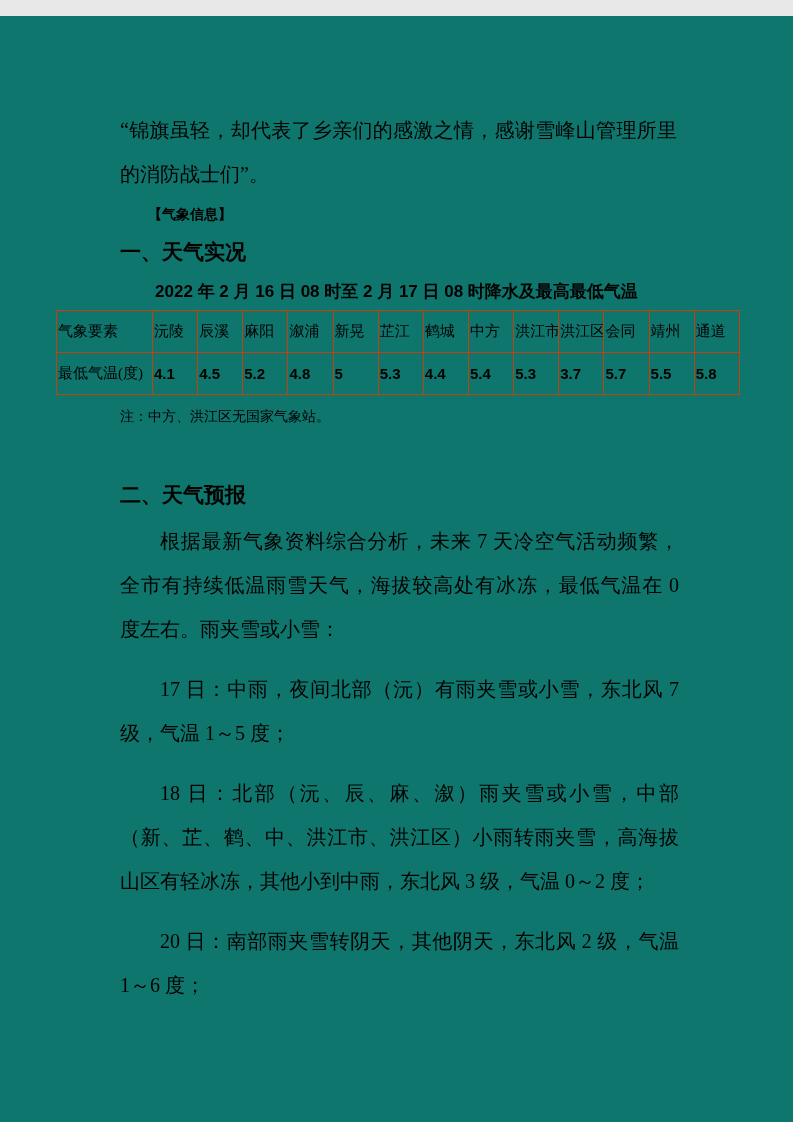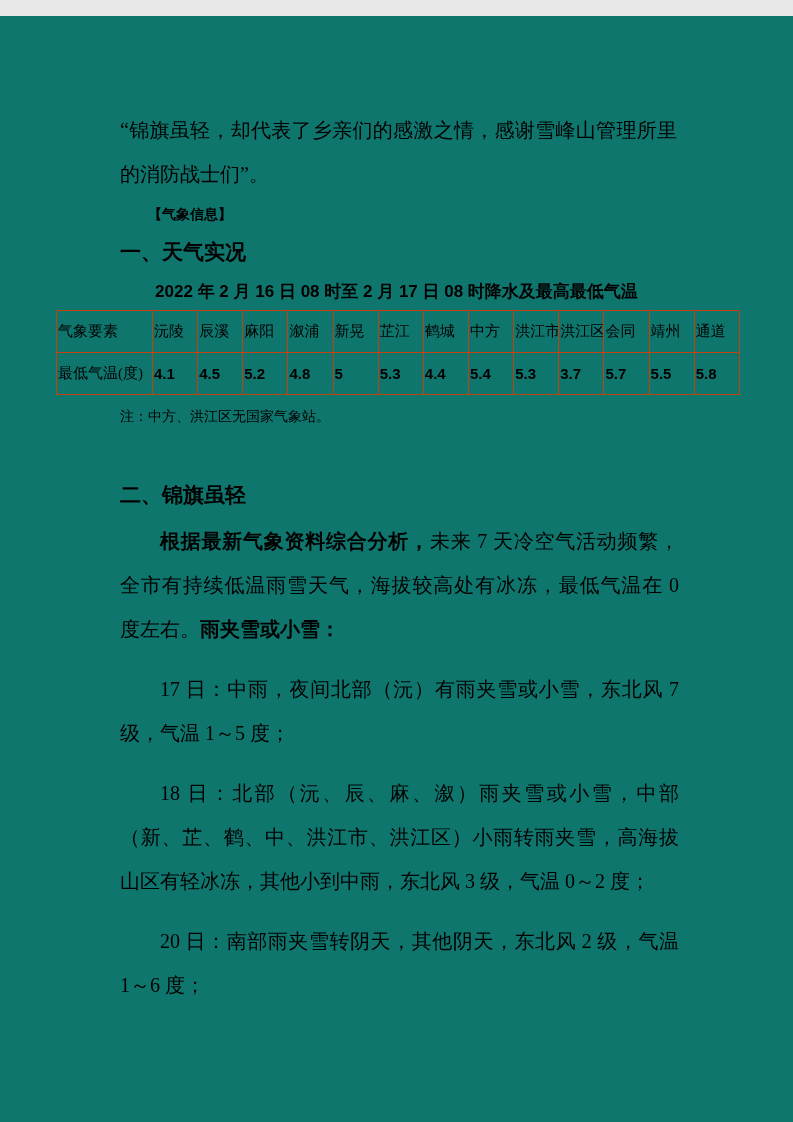--- a/index.html
+++ b/index.html
@@ -76,21 +76,21 @@
     font-size: 14px;
     line-height: 20px;
   }
   
   .section2 { margin-top: 50px; }
   .intro {
     margin: 6px 114px 0 120px;
     text-indent: 2em;
   }
   .bold-lead {
-    font-weight: bold;
+    font-weight: normal;
     font-family: "Liberation Sans", "DejaVu Sans", sans-serif;
   }
   .forecast {
     margin: 16px 114px 0 120px;
     text-indent: 2em;
   }
 </style>
 </head>
 <body>
 
@@ -138,21 +138,21 @@
           <td class="num">3.7</td>
           <td class="num">5.7</td>
           <td class="num">5.5</td>
           <td class="num">5.8</td>
         </tr>
       </tbody>
   </table>
 
   <p class="table-note">注：中方、洪江区无国家气象站。</p>
 
-  <p class="section-heading section2">二、锦旗虽轻</p>
+  <p class="section-heading section2">二、天气预报</p>
 
   <p class="bodytext intro"><span class="bold-lead">根据最新气象资料综合分析，</span><span>未来 7 天冷空气活动频繁，全市有持续低温雨雪天气，海拔较高处有冰冻，最低气温在 0 度左右。</span><span class="bold-lead">雨夹雪或小雪：</span></p>
 
   <p class="bodytext forecast">17 日：中雨，夜间北部（沅）有雨夹雪或小雪，东北风 7 级，气温 1～5 度；</p>
 
   <p class="bodytext forecast">18 日：北部（沅、辰、麻、溆）雨夹雪或小雪，中部（新、芷、鹤、中、洪江市、洪江区）小雨转雨夹雪，高海拔山区有轻冰冻，其他小到中雨，东北风 3 级，气温 0～2 度；</p>
 
 
   <p class="bodytext forecast">20 日：南部雨夹雪转阴天，其他阴天，东北风 2 级，气温 1～6 度；</p>
 

